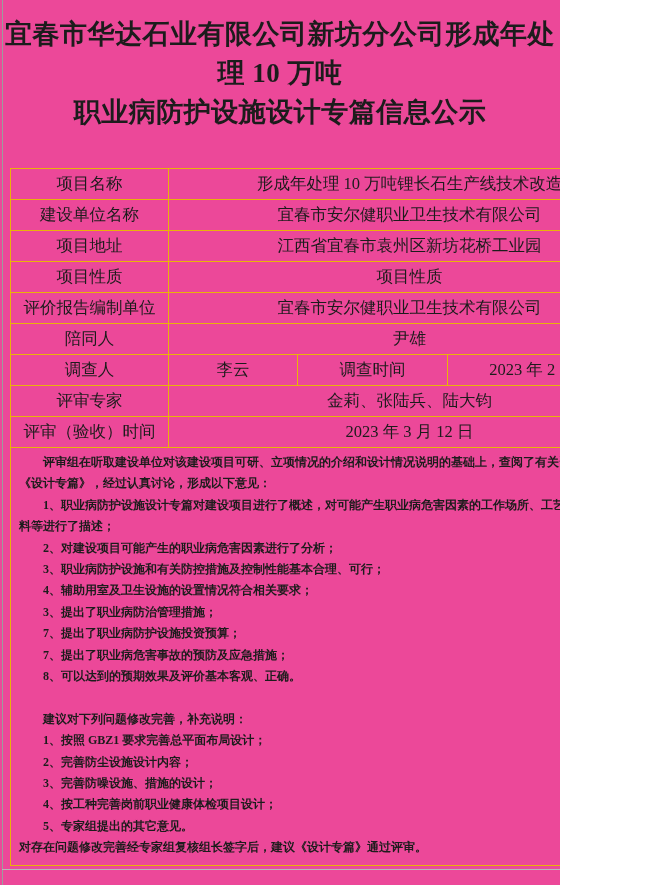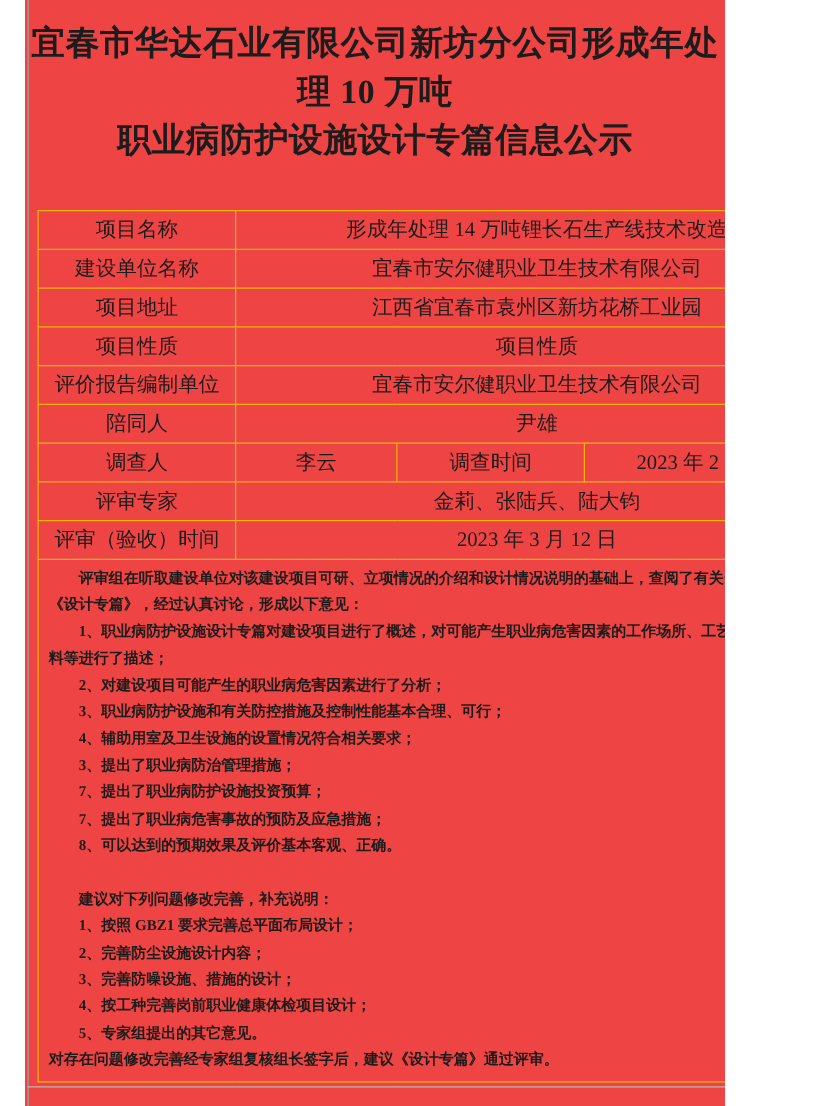--- a/index.html
+++ b/index.html
@@ -4,25 +4,24 @@
 <style>
   html, body {
     margin: 0;
     padding: 0;
     background: #ffffff;
   }
   .page {
     position: relative;
     width: 560px;
     height: 885px;
-    background: #ef4444;
+    background: #ec4899;
     color: #1c1c1c;
     font-family: "Liberation Serif", "DejaVu Serif", serif;
     overflow: hidden;
-    margin-left: 20px;
   }
   
   .edge-left {
     position: absolute;
     left: 2px; top: 0;
     width: 1px; height: 885px;
     background: #9c9c9c;
   }
   .edge-bottom {
     position: absolute;
@@ -93,21 +92,21 @@
   <table class="info-table">
     <colgroup>
       <col style="width:158px">
       <col style="width:129px">
       <col style="width:150px">
       <col style="width:203px">
     </colgroup>
     <tbody>
       <tr>
         <td>项目名称</td>
-        <td colspan="3">形成年处理 14 万吨锂长石生产线技术改造</td>
+        <td colspan="3">形成年处理 10 万吨锂长石生产线技术改造</td>
       </tr>
       <tr>
         <td>建设单位名称</td>
         <td colspan="3">宜春市安尔健职业卫生技术有限公司</td>
       </tr>
       <tr>
         <td>项目地址</td>
         <td colspan="3">江西省宜春市袁州区新坊花桥工业园</td>
       </tr>
       <tr>

